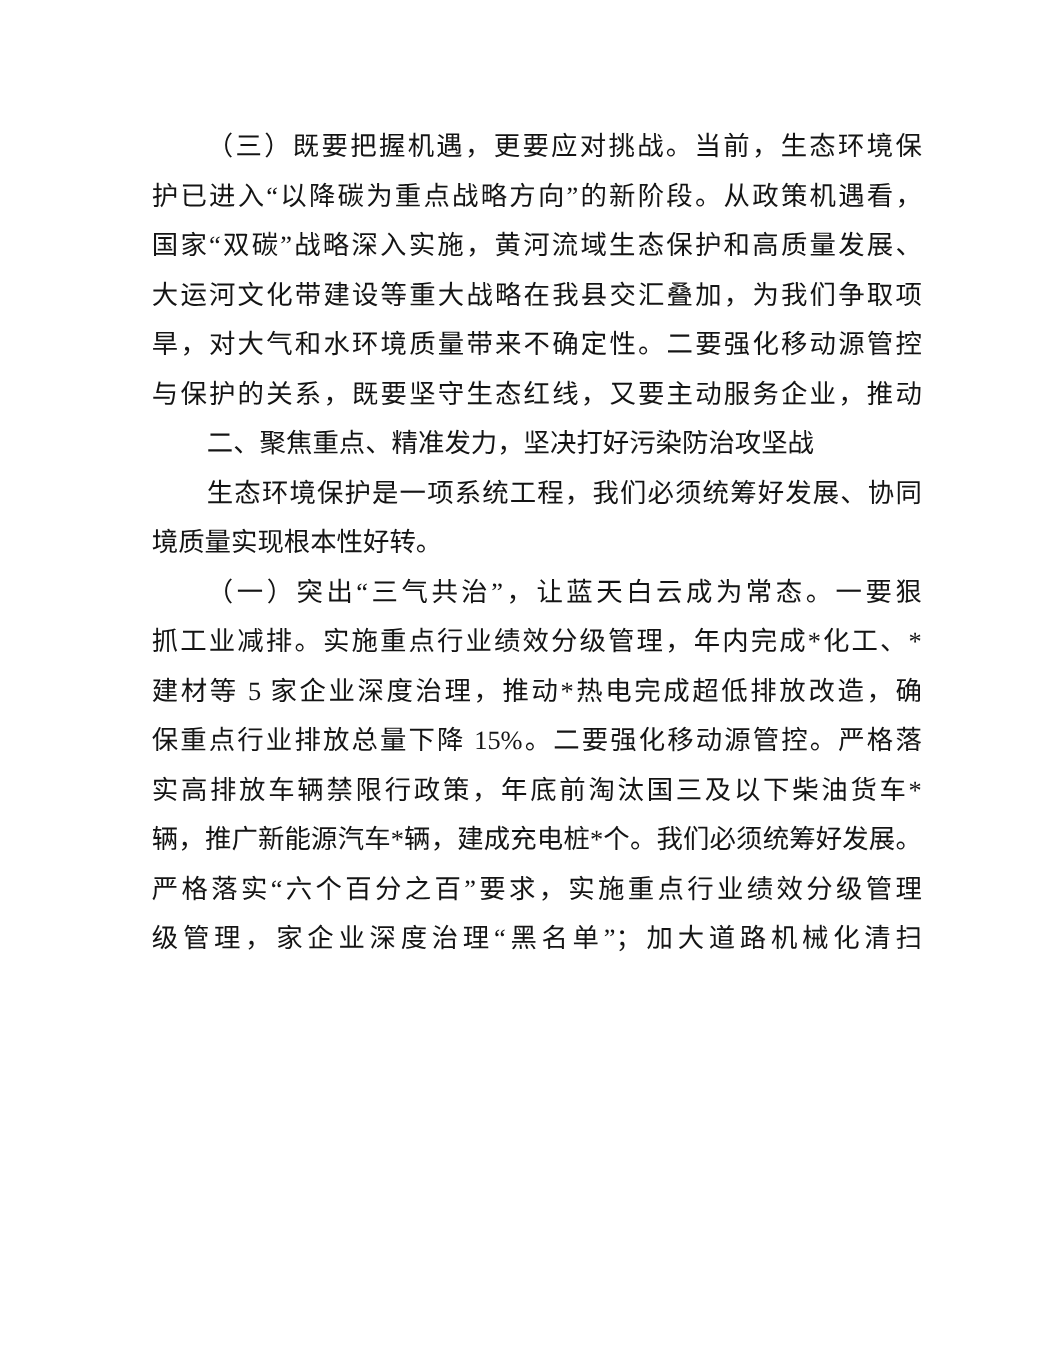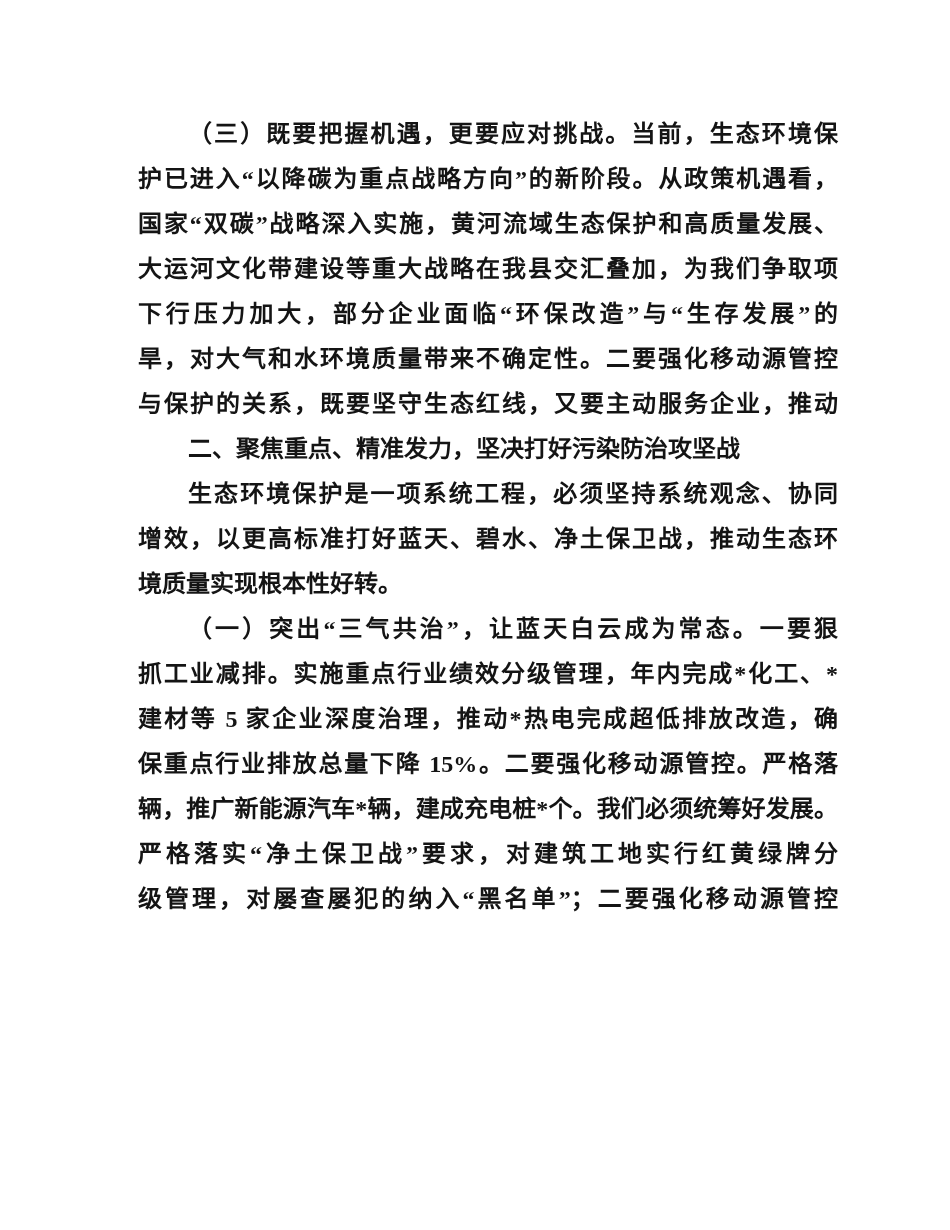--- a/index.html
+++ b/index.html
@@ -16,21 +16,21 @@
   }
   .text-block {
     position: absolute;
     left: 138px;
     top: 112px;
     width: 700px;
     color: #141414;
     font-size: 24px;
     line-height: 45px;
     font-family: "Liberation Serif", "DejaVu Serif", serif;
-    font-weight: bold;
+    font-weight: normal;
   }
   .para {
     margin: 0;
     padding: 0;
   }
   .line {
     text-align: justify;
     text-align-last: justify;
     height: 45px;
     overflow: visible;
@@ -45,35 +45,34 @@
 </head>
 <body>
 
 <div class="page">
   <div class="text-block">
       <div class="para">
         <div class="line first">（三）既要把握机遇，更要应对挑战。当前，生态环境保</div>
         <div class="line">护已进入“以降碳为重点战略方向”的新阶段。从政策机遇看，</div>
         <div class="line">国家“双碳”战略深入实施，黄河流域生态保护和高质量发展、</div>
         <div class="line">大运河文化带建设等重大战略在我县交汇叠加，为我们争取项</div>
-        <div class="line">下行压力加大，部分企业面临“环保改造”与“生存发展”的</div>
         <div class="line">旱，对大气和水环境质量带来不确定性。二要强化移动源管控</div>
         <div class="line">与保护的关系，既要坚守生态红线，又要主动服务企业，推动</div>
       </div>
       <div class="para">
         <div class="line first final">二、聚焦重点、精准发力，坚决打好污染防治攻坚战</div>
       </div>
       <div class="para">
-        <div class="line first">生态环境保护是一项系统工程，必须坚持系统观念、协同</div>
-        <div class="line">增效，以更高标准打好蓝天、碧水、净土保卫战，推动生态环</div>
+        <div class="line first">生态环境保护是一项系统工程，我们必须统筹好发展、协同</div>
         <div class="line final">境质量实现根本性好转。</div>
       </div>
       <div class="para">
         <div class="line first">（一）突出“三气共治”，让蓝天白云成为常态。一要狠</div>
         <div class="line">抓工业减排。实施重点行业绩效分级管理，年内完成*化工、*</div>
         <div class="line">建材等 5 家企业深度治理，推动*热电完成超低排放改造，确</div>
         <div class="line">保重点行业排放总量下降 15%。二要强化移动源管控。严格落</div>
+        <div class="line">实高排放车辆禁限行政策，年底前淘汰国三及以下柴油货车*</div>
         <div class="line">辆，推广新能源汽车*辆，建成充电桩*个。我们必须统筹好发展。</div>
-        <div class="line">严格落实“净土保卫战”要求，对建筑工地实行红黄绿牌分</div>
-        <div class="line">级管理，对屡查屡犯的纳入“黑名单”；二要强化移动源管控</div>
+        <div class="line">严格落实“六个百分之百”要求，实施重点行业绩效分级管理</div>
+        <div class="line">级管理，家企业深度治理“黑名单”；加大道路机械化清扫</div>
       </div>
     </div>
 </div>
 
 </body></html>

